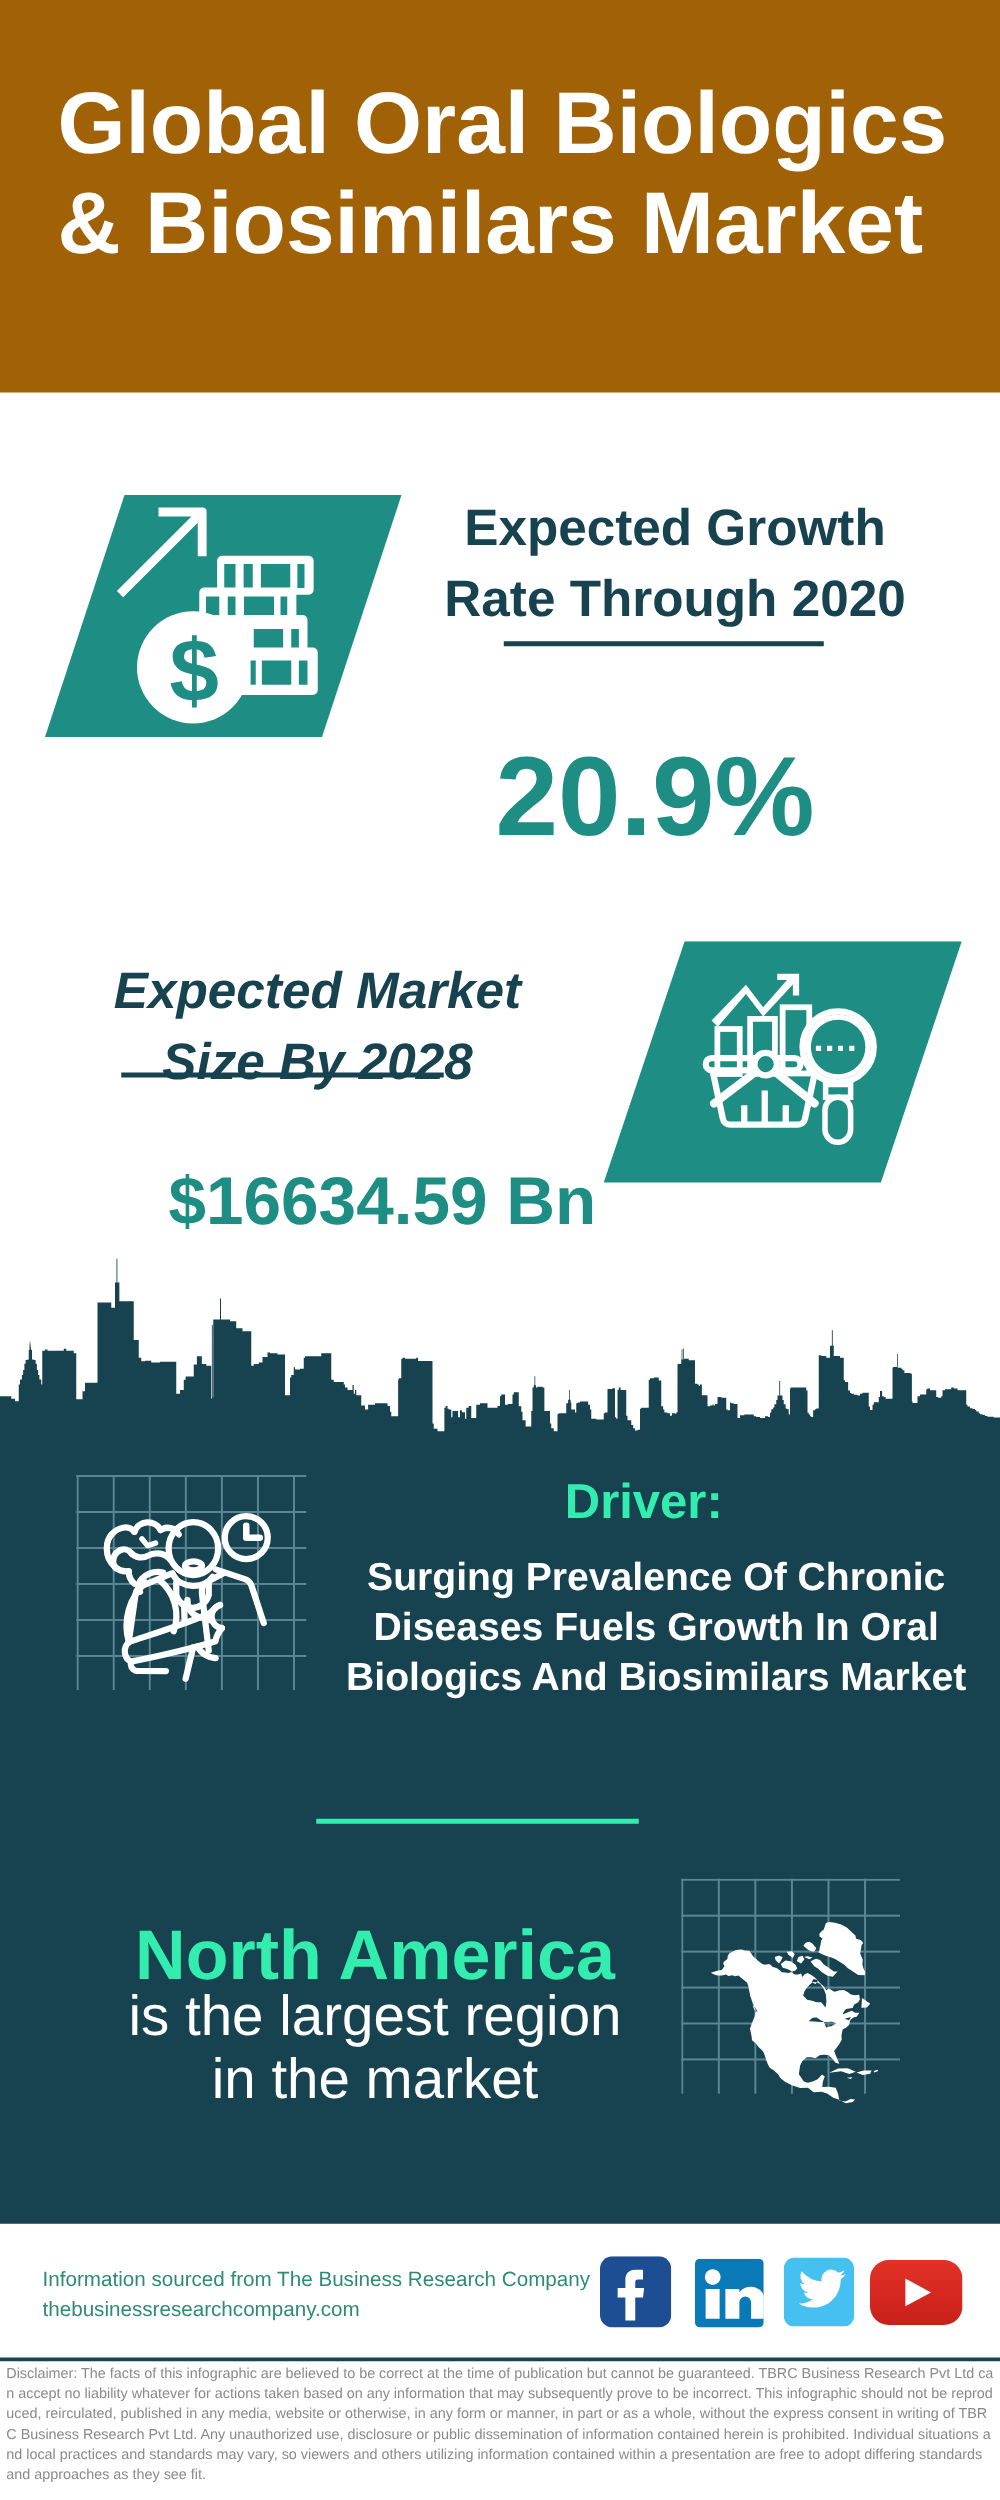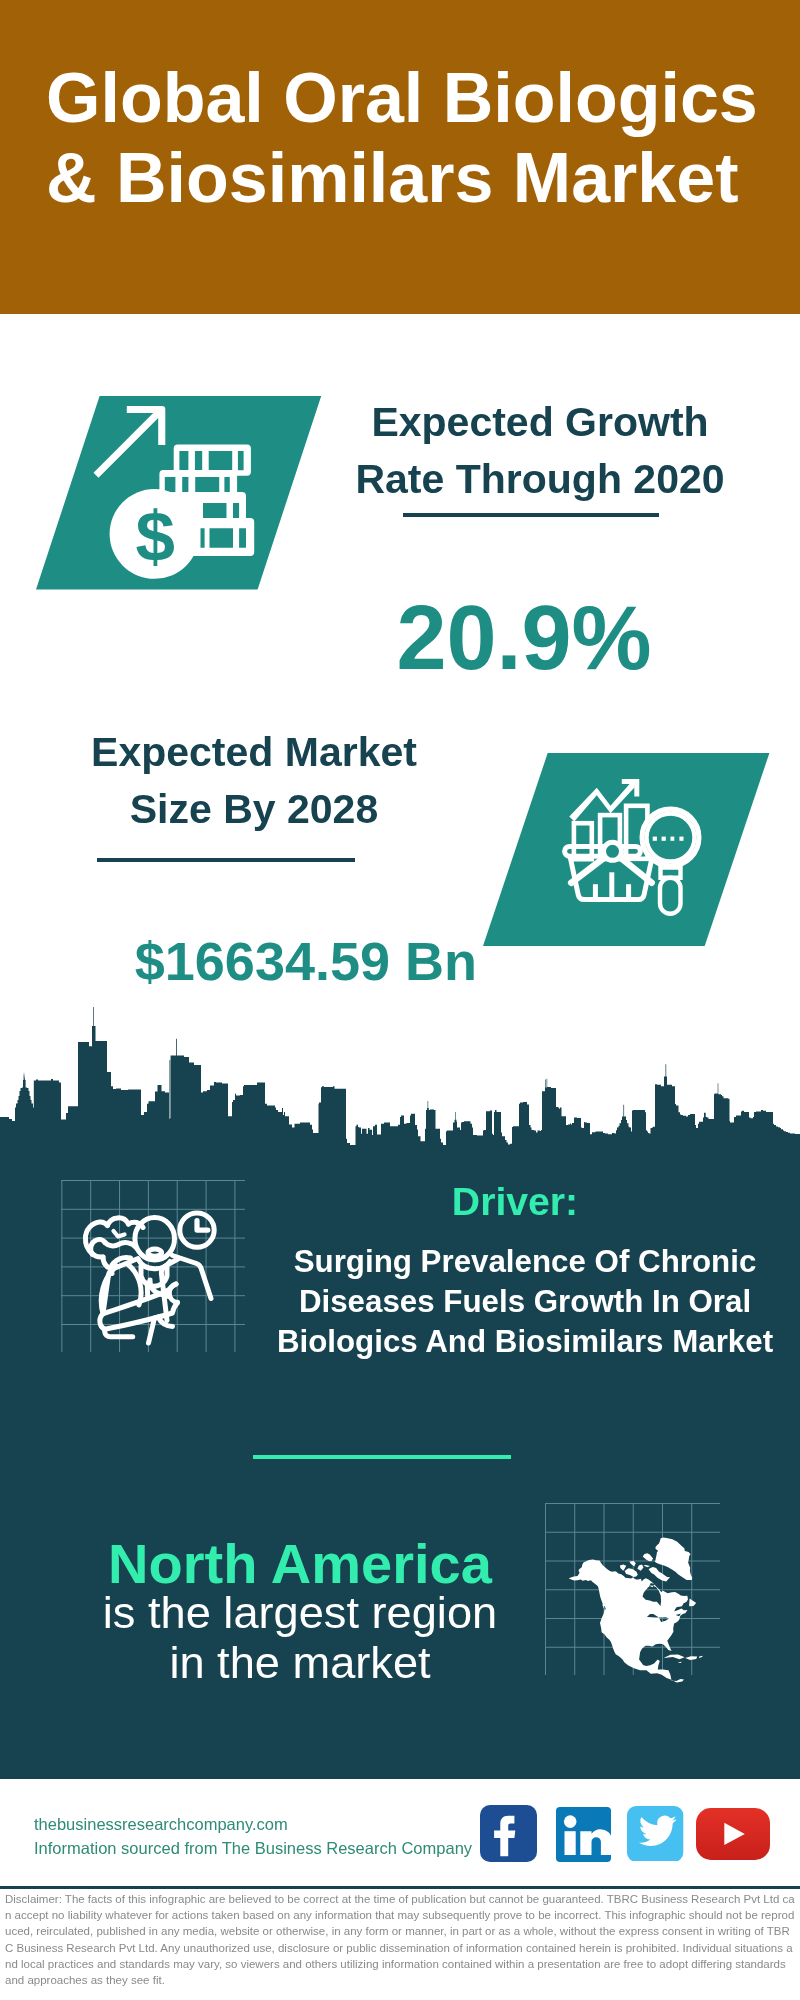--- a/index.html
+++ b/index.html
@@ -7,21 +7,21 @@
   .page{position:relative;width:800px;height:2000px;background:#fff;}
 
   .header{position:absolute;left:0;top:0;width:800px;height:314px;background:#a16207;}
   .header-title{position:absolute;left:46px;top:58px;width:740px;color:#ffffff;font-size:70px;line-height:80px;font-weight:bold;margin:0;}
 
   .stat-head{color:#17424F;font-weight:bold;font-size:41px;line-height:57px;text-align:center;}
   .stat-val{color:#1E8E85;font-weight:bold;margin-top:44px;}
   .rule{position:absolute;background:#17424F;height:4px;}
   .stat1-shape{position:absolute;left:36.4px;top:396px;}
   .stat2-shape{position:absolute;left:483.1px;top:753px;}
-  .stat2-label{position:absolute;left:54px;top:724px;width:400px;}
+  .stat2-label{position:absolute;left:54px;top:764px;width:400px;font-style:italic;}
   .stat2-rule{left:97px;top:858px;width:258px;}
   .stat2-value{position:absolute;left:28px;top:881px;width:449px;text-align:right;font-size:54px;line-height:72px;white-space:nowrap;}
   .stat1-label{position:absolute;left:340px;top:378px;width:400px;margin-top:16px;}
   .stat1-rule{left:403px;top:513px;width:256px;}
   .stat1-value{position:absolute;left:340px;top:548px;width:368px;text-align:center;font-size:90px;line-height:93px;}
   .darkband{position:absolute;left:0;top:1145px;width:800px;height:634.4px;background:#17424F;}
   .skyline{position:absolute;left:0;top:995px;}
 
   .drv-label{color:#33EDAE;font-weight:bold;font-size:39.2px;}
   .drv-body{color:#ffffff;font-weight:bold;font-size:31.3px;line-height:40.2px;text-align:center;}
@@ -186,22 +186,22 @@
     <div class="na-h">North America</div>
     <div class="na-b">is the largest region</div>
     <div class="na-b">in the market</div>
   </div>
   <div class="na-grid"></div>
   <svg class="na-map" width="180" height="180" viewBox="0 0 180 180">
       <path fill-rule="evenodd" d="M 38.5 57.6 L 43.8 54.9 L 48.2 54.6 L 50.7 55.3 L 54.5 55.5 L 56.1 57.9 L 57.8 60.3 L 59.5 61.8 L 61.7 63.8 L 64.8 66.1 L 67.1 66.8 L 70.0 66.2 L 71.4 66.8 L 73.2 68.6 L 76.3 69.3 L 79.0 71.3 L 80.3 72.7 L 82.8 72.9 L 86.0 73.4 L 87.8 72.6 L 90.9 74.5 L 93.4 74.6 L 95.9 73.7 L 96.8 76.5 L 98.5 74.6 L 100.9 73.3 L 103.5 74.6 L 105.5 75.9 L 107.5 77.5 L 111.2 81.6 L 113.8 83.9 L 116.2 87.1 L 118.0 85.8 L 122.7 88.3 L 126.7 87.2 L 130.1 87.0 L 133.4 88.7 L 135.7 90.6 L 139.2 91.1 L 142.3 90.8 L 143.0 94.3 L 141.6 96.8 L 138.4 98.6 L 137.0 101.3 L 134.4 101.8 L 131.8 102.1 L 130.0 104.4 L 129.3 106.3 L 131.2 105.8 L 134.2 104.4 L 136.6 103.6 L 138.9 105.2 L 142.5 105.1 L 140.3 108.3 L 137.7 109.0 L 135.9 108.5 L 130.7 110.0 L 134.1 111.2 L 135.9 108.5 L 137.7 109.0 L 135.4 110.8 L 134.1 115.1 L 131.7 117.2 L 129.1 118.5 L 128.2 123.2 L 128.4 126.7 L 126.2 130.6 L 122.3 135.7 L 124.5 141.4 L 126.5 146.0 L 123.4 145.1 L 120.9 142.0 L 117.7 138.9 L 114.1 138.7 L 110.7 139.2 L 107.4 141.5 L 103.9 140.7 L 100.4 140.8 L 96.9 143.8 L 95.1 147.3 L 94.1 154.4 L 98.1 160.1 L 101.2 161.1 L 105.2 160.2 L 109.1 158.4 L 112.6 154.5 L 114.8 156.1 L 113.3 160.4 L 112.8 164.5 L 118.0 164.4 L 123.5 165.2 L 125.4 169.7 L 126.5 175.4 L 131.3 176.1 L 135.4 174.1 L 139.0 174.6 L 137.2 176.6 L 131.6 177.6 L 126.4 174.8 L 121.6 173.1 L 116.7 169.8 L 112.2 168.3 L 105.8 168.7 L 101.4 165.2 L 95.1 165.3 L 88.9 163.3 L 83.0 160.3 L 79.3 157.3 L 77.6 154.5 L 74.2 151.4 L 70.7 149.2 L 69.3 146.4 L 68.1 143.5 L 67.0 139.9 L 65.9 137.0 L 64.6 135.1 L 61.8 132.6 L 59.4 129.3 L 56.6 127.2 L 56.2 123.6 L 55.0 118.0 L 56.3 113.9 L 58.7 108.4 L 59.6 104.2 L 58.8 101.3 L 57.4 98.1 L 56.3 95.0 L 55.2 91.8 L 54.2 86.7 L 53.6 83.5 L 52.7 81.1 L 49.6 78.6 L 47.3 76.7 L 45.9 75.3 L 42.9 75.9 L 40.9 75.1 L 37.6 75.8 L 35.9 74.6 L 32.4 75.3 L 29.2 75.4 L 26.8 74.7 L 23.6 73.2 L 28.8 71.5 L 32.5 70.9 L 34.6 67.7 L 33.6 66.1 L 33.9 64.6 L 36.9 62.1 L 37.2 59.7 L 38.5 57.6 Z M 146.8 75.1 L 147.2 72.7 L 145.7 69.6 L 144.9 66.1 L 145.2 62.8 L 143.1 57.5 L 143.8 54.2 L 144.3 50.9 L 145.6 49.3 L 143.6 47.0 L 139.9 46.0 L 139.3 43.3 L 136.7 40.9 L 132.2 36.8 L 127.4 34.3 L 122.8 33.2 L 118.4 32.6 L 115.7 33.3 L 114.9 36.0 L 114.0 38.5 L 112.2 40.0 L 110.5 41.9 L 110.6 44.1 L 113.1 45.8 L 111.9 47.6 L 111.5 50.3 L 110.8 52.9 L 110.5 55.3 L 109.7 56.7 L 112.2 58.2 L 115.6 59.5 L 119.0 60.5 L 123.1 62.2 L 127.3 64.8 L 130.4 66.7 L 133.3 69.6 L 137.1 72.0 L 141.6 74.9 L 146.8 75.1 Z M 125.0 72.2 L 122.1 72.1 L 117.1 68.6 L 113.8 66.4 L 111.1 62.9 L 107.9 61.9 L 105.4 62.9 L 103.5 64.2 L 106.4 67.9 L 109.1 69.5 L 112.5 72.8 L 117.1 75.6 L 121.2 76.4 L 125.0 72.2 Z M 108.1 53.6 L 104.7 49.6 L 102.3 48.3 L 99.5 49.1 L 97.7 51.6 L 101.4 54.8 L 103.9 56.0 L 106.4 56.2 L 108.1 53.6 Z M 105.0 60.9 L 100.9 59.9 L 98.3 60.5 L 102.5 62.3 L 105.0 60.9 Z M 88.7 72.1 L 84.9 70.1 L 81.2 69.1 L 79.6 66.1 L 83.3 63.3 L 87.5 63.9 L 91.5 66.7 L 92.8 69.7 L 91.1 71.6 L 88.7 72.1 Z M 78.2 65.8 L 75.4 63.0 L 74.9 60.6 L 78.2 59.4 L 81.2 60.8 L 79.5 64.0 L 78.2 65.8 Z M 95.8 65.8 L 92.4 63.7 L 93.8 60.6 L 97.0 59.5 L 98.5 62.6 L 95.8 65.8 Z M 89.2 61.4 L 85.7 58.8 L 84.4 56.4 L 88.7 55.9 L 90.8 58.3 L 89.2 61.4 Z M 107.5 82.2 L 104.4 80.7 L 105.8 78.1 L 109.7 79.1 L 107.5 82.2 Z M 144.1 101.2 L 148.4 100.9 L 151.2 98.0 L 144.6 93.4 L 144.4 96.6 L 144.1 101.2 Z M 61.1 104.8 L 59.5 101.1 L 57.0 99.1 L 58.7 103.2 L 61.1 104.8 Z M 118.5 153.1 L 125.4 149.8 L 133.2 149.6 L 139.6 152.3 L 134.5 154.2 L 127.9 151.9 L 118.5 153.1 Z M 140.2 152.9 L 145.9 151.3 L 152.2 151.4 L 151.2 154.0 L 145.1 154.9 L 140.2 152.9 Z M 153.9 151.8 L 157.1 150.8 L 157.6 151.8 L 154.4 152.9 L 153.9 151.8 Z M 132.4 157.2 L 136.9 156.8 L 135.6 158.1 L 132.4 157.2 Z M 97.5 91.4 L 98.7 87.8 L 100.5 85.2 L 102.7 82.7 L 105.3 80.6 L 108.2 80.8 L 111.2 82.2 L 113.8 85.8 L 115.7 90.5 L 116.1 96.1 L 115.5 101.0 L 111.9 96.8 L 108.3 96.8 L 104.7 95.6 L 100.7 94.8 L 97.5 91.4 Z M 101.9 112.0 L 106.7 112.2 L 110.8 112.5 L 115.0 112.6 L 120.6 112.3 L 124.0 113.6 L 120.5 115.8 L 116.0 116.9 L 114.0 112.4 L 111.9 111.3 L 108.3 109.0 L 105.0 109.1 L 101.9 112.0 Z " fill="#ffffff"></path>
     </svg>
 
   <div class="footer-links">
+    <div>Information sourced from The Business Research Company</div>
     <div>thebusinessresearchcompany.com</div>
-    <div>Information sourced from The Business Research Company</div>
   </div>
   <div class="socials">
     <svg class="soc" style="left:0px;top:0.1px" width="57" height="57" viewBox="0 0 57 57">
       <rect x="0" y="0" width="57" height="57" rx="10" fill="#1D4E94"></rect>
       <path d="M34.4 18.6 L34.4 10.7 L28.2 10.7 C22.9 10.7 20.3 14.1 20.3 18.6 L20.3 25.4 L14.1 25.4 L14.1 33.0 L20.3 33.0 L20.3 51.3 L28.2 51.3 L28.2 33.0 L34.4 33.0 L35.3 25.4 L28.2 25.4 L28.2 20.7 C28.2 19.5 29.0 18.6 30.2 18.6 Z" fill="#ffffff"></path>
     </svg>
     <svg class="soc" style="left:75.9px;top:2px" width="55" height="55" viewBox="0 0 55 55">
       <rect x="0" y="0" width="55" height="55" rx="4" fill="#0A79B7"></rect>
       <circle cx="14.2" cy="14.6" r="6.3" fill="#ffffff"></circle>
       <rect x="8.5" y="24.2" width="11.2" height="23.8" fill="#ffffff"></rect>

